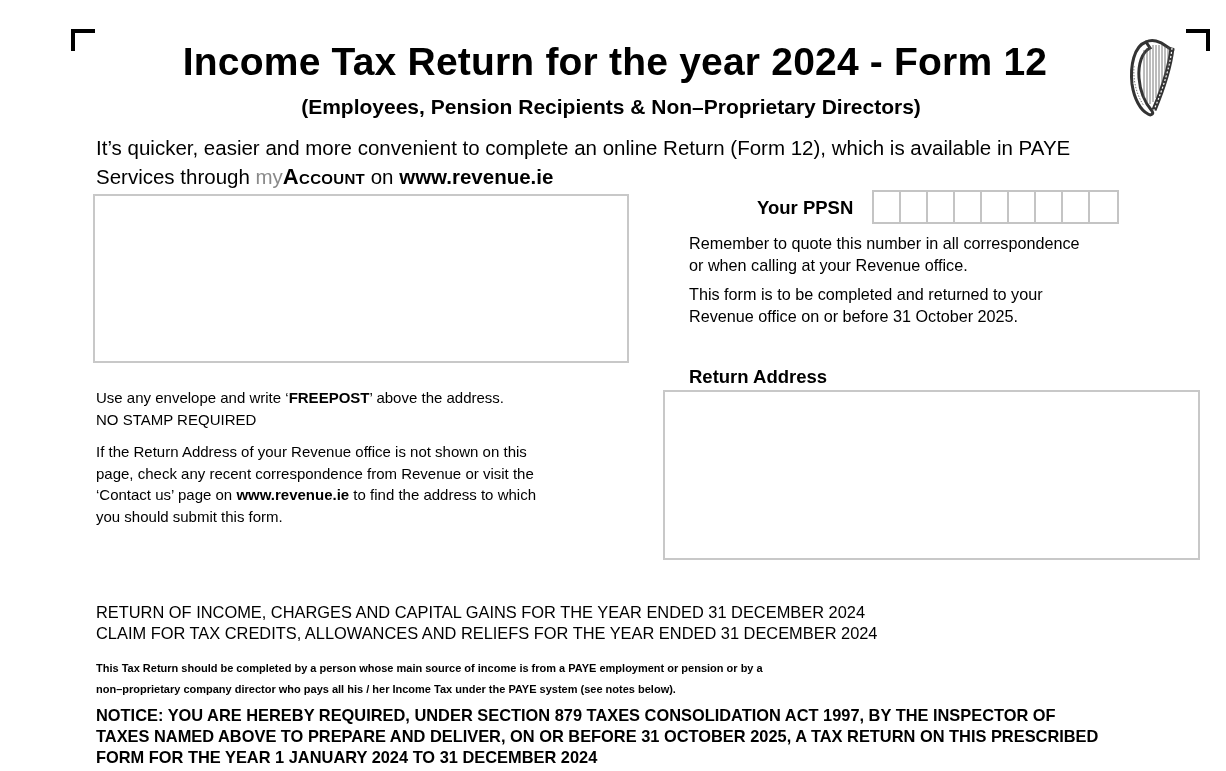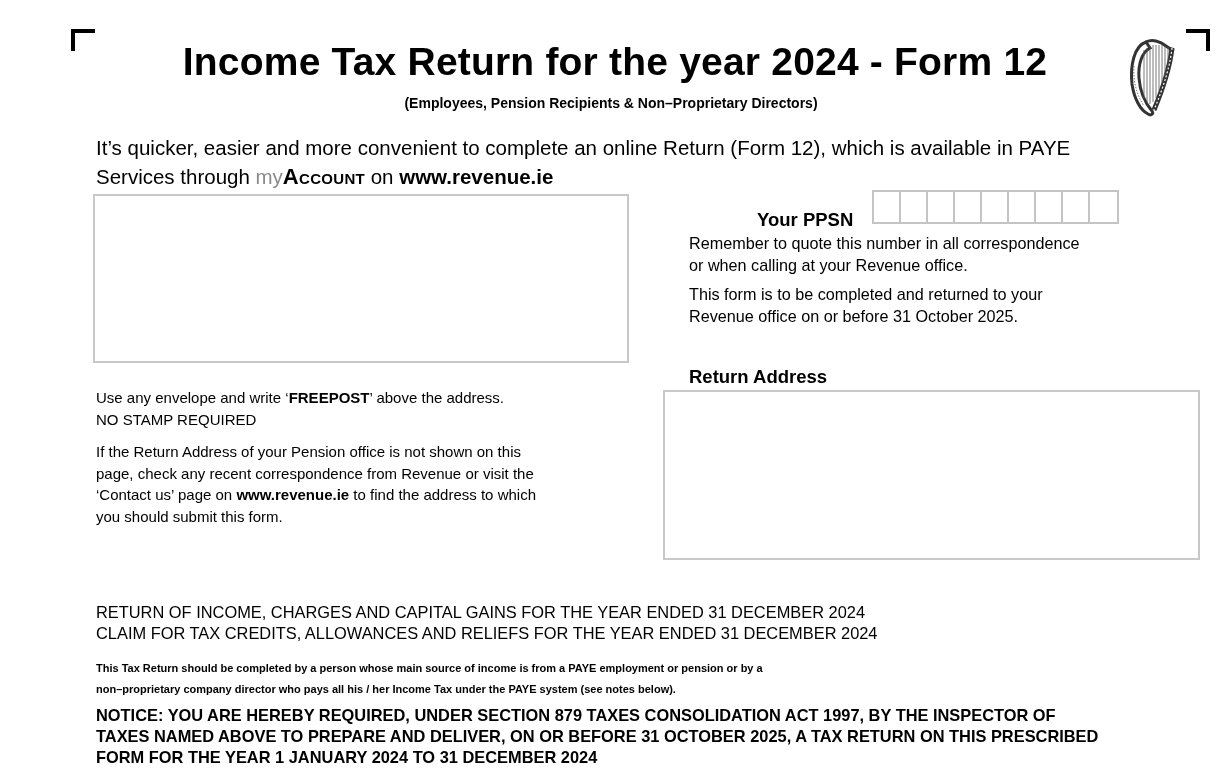--- a/index.html
+++ b/index.html
@@ -13,41 +13,41 @@
     .corner { position: absolute; width: 24px; height: 22px; }
     .corner-tl { left: 71px; top: 29px; border-left: 4px solid #000; border-top: 4px solid #000; }
     .corner-tr { left: 1186px; top: 29px; border-right: 4px solid #000; border-top: 4px solid #000; width: 24px; }
 
     .title {
       position: absolute; left: 0; top: 40px; width: 1222px;
       text-align: center; font-weight: bold; font-size: 39px; letter-spacing: 0.2px; padding-left: 8px;
     }
     .subtitle {
       position: absolute; left: 0; top: 95px; width: 1222px;
-      text-align: center; font-weight: bold; font-size: 14px;
+      text-align: center; font-weight: bold; font-size: 21px;
     }
 
     .harp { position: absolute; left: 1124px; top: 36px; width: 56px; height: 82px; }
 
     .intro {
       position: absolute; left: 96px; top: 133px; width: 1100px;
       font-size: 20.5px; line-height: 29px;
     }
     .intro .my { color: #8a8a8a; }
     .intro .account { font-weight: bold; font-variant: small-caps; font-size: 22px; letter-spacing: 0.3px; }
     .intro b { font-weight: bold; }
 
     .address-box {
       position: absolute; left: 93px; top: 194px; width: 536px; height: 169px;
       border: 2px solid #c8c8c8; background: #fff;
     }
 
     .ppsn-label {
       position: absolute; left: 757px; top: 197px;
-      font-weight: bold; font-size: 18.5px; margin-top: 12px;
+      font-weight: bold; font-size: 18.5px;
     }
     .ppsn-boxes {
       position: absolute; left: 872px; top: 190px; height: 34px;
       display: flex; border: 2px solid #c4c4c4; background: #fff;
     }
     .ppsn-cell {
       width: 27px; height: 30px; border-right: 2px solid #c4c4c4; background: #fff;
     }
     .ppsn-cell:last-child { border-right: none; }
 
@@ -152,21 +152,21 @@
 
   <div class="return-label">Return Address</div>
   <div class="return-box"></div>
 
   <div class="left-note lnote1">
     <span class="line"><span>Use any envelope and write ‘</span><b>FREEPOST</b><span>’ above the address.</span></span>
     <span class="line">NO STAMP REQUIRED</span>
   </div>
 
   <div class="left-note lnote2">
-    <span class="line">If the Return Address of your Pension office is not shown on this</span>
+    <span class="line">If the Return Address of your Revenue office is not shown on this</span>
     <span class="line">page, check any recent correspondence from Revenue or visit the</span>
     <span class="line"><span>‘Contact us’ page on </span><b>www.revenue.ie</b><span> to find the address to which</span></span>
     <span class="line">you should submit this form.</span>
   </div>
 
   <div class="caps-block">
     <span class="line">RETURN OF INCOME, CHARGES AND CAPITAL GAINS FOR THE YEAR ENDED 31 DECEMBER 2024</span>
     <span class="line">CLAIM FOR TAX CREDITS, ALLOWANCES AND RELIEFS FOR THE YEAR ENDED 31 DECEMBER 2024</span>
   </div>
 

